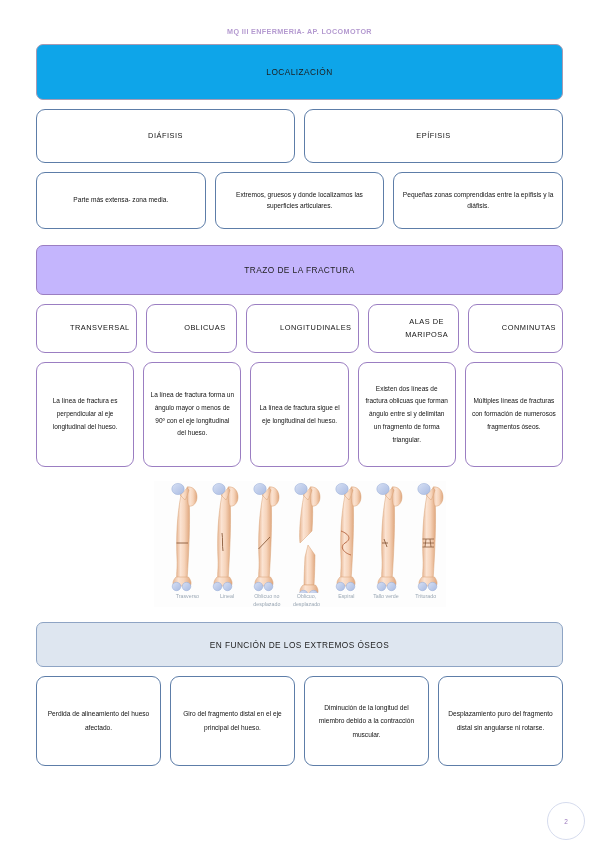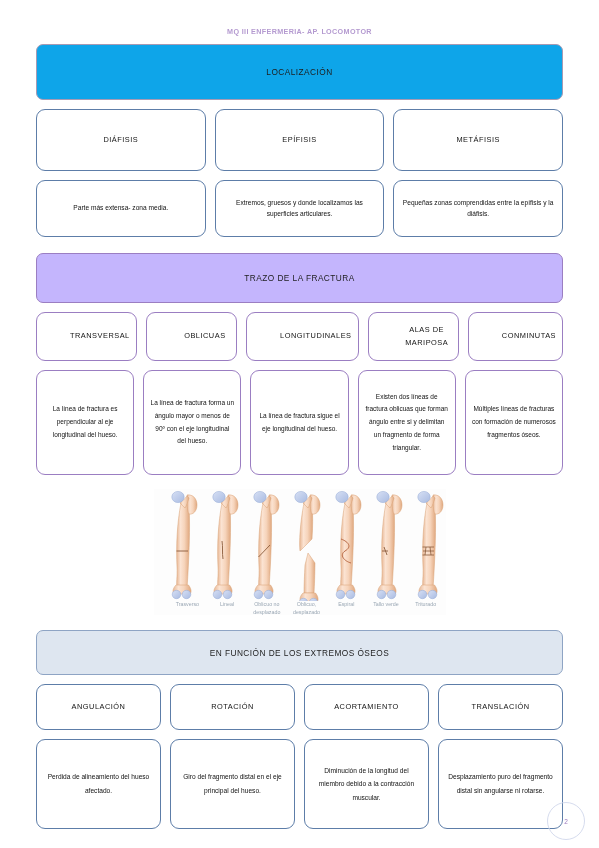--- a/index.html
+++ b/index.html
@@ -82,21 +82,21 @@
     padding: 4px 6px;
     color: #111111;
   }
   .card.b-blue   { border: 1.1px solid #5d7da8; }
   .card.b-purple { border: 1.1px solid #9b7ec2; }
 
   .row-title .card { height: 48px; font-size: 7.4px; letter-spacing: 0.5px; line-height: 1.65; }
   .row-desc  .card { height: 56px; font-size: 6.6px; line-height: 1.55; }
 
   
-  .sec1 .row-title .card { height: 62px; }
+  .sec1 .row-title .card { height: 54px; }
   .sec1 .row-desc  .card { height: 57px; }
 
   
   .sec2 .row-title .card { height: 49px; padding-left: 33px; }
   .sec2 .row-desc  .card { height: 105px; font-size: 6.5px; line-height: 1.95; }
 
   
   .sec3 .row-title .card { height: 46px; }
   .sec3 .row-desc  .card { height: 90px; font-size: 6.6px; line-height: 2.05; }
 
@@ -149,21 +149,20 @@
 <div class="page">
 
   <div class="doc-header">MQ III ENFERMERIA- AP. LOCOMOTOR</div>
 
   <div class="section sec1">
     <div class="banner pink">LOCALIZACIÓN</div>
 
     <div class="row row-title">
       <div class="card b-blue">DIÁFISIS</div>
       <div class="card b-blue">EPÍFISIS</div>
-      <div class="card b-blue">METÁFISIS</div>
     </div>
 
     <div class="row row-desc">
       <div class="card b-blue">Parte más extensa- zona media.</div>
       <div class="card b-blue">Extremos, gruesos y donde localizamos las superficies articulares.</div>
       <div class="card b-blue">Pequeñas zonas comprendidas entre la epífisis y la diáfisis.</div>
     </div>
   </div>
 
   <div class="section sec2">
@@ -277,26 +276,20 @@
         <div class="bone-label">Espiral</div>
         <div class="bone-label">Tallo verde</div>
         <div class="bone-label">Triturado</div>
       </div>
     </div>
   </div>
 
   <div class="section sec3">
     <div class="banner blue">EN FUNCIÓN DE LOS EXTREMOS ÓSEOS</div>
 
-    <div class="row row-title">
-      <div class="card b-blue">ANGULACIÓN</div>
-      <div class="card b-blue">ROTACIÓN</div>
-      <div class="card b-blue">ACORTAMIENTO</div>
-      <div class="card b-blue">TRANSLACIÓN</div>
-    </div>
 
     <div class="row row-desc">
       <div class="card b-blue">Perdida de alineamiento del hueso afectado.</div>
       <div class="card b-blue">Giro del fragmento distal en el eje principal del hueso.</div>
       <div class="card b-blue">Diminución de la longitud del miembro debido a la contracción muscular.</div>
       <div class="card b-blue">Desplazamiento puro del fragmento distal sin angularse ni rotarse.</div>
     </div>
   </div>
 
   <div class="page-number">2</div>

